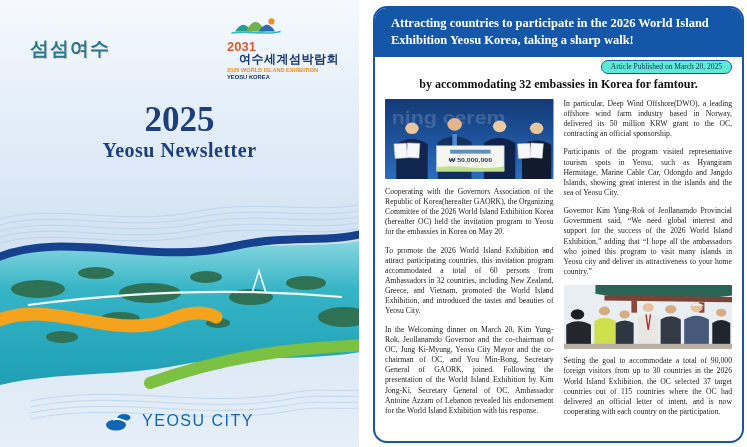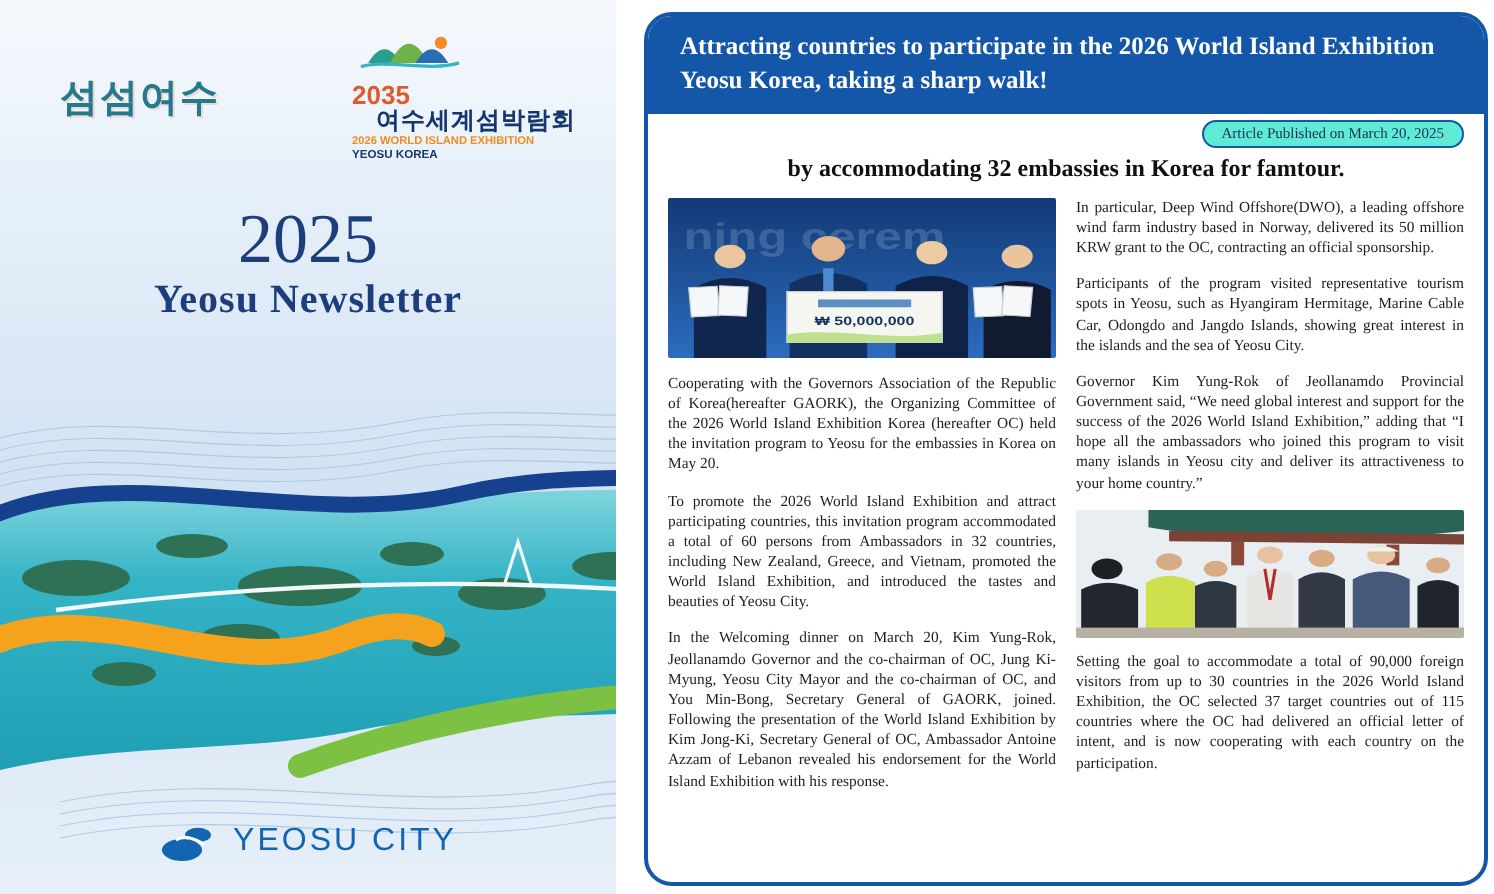--- a/index.html
+++ b/index.html
@@ -1,34 +1,34 @@
 <!DOCTYPE html>
 <html><head>
 <meta charset="utf-8">
 <style>
   * { margin:0; padding:0; box-sizing:border-box; }
   html,body { width:747px; height:447px; background:#ffffff; overflow:hidden;
               font-family:"Liberation Serif", serif; }
   .spread { display:flex; width:747px; height:447px; }
 
   
-  .left-page { position:relative; width:308px; height:447px; overflow:hidden;
+  .left-page { position:relative; width:359px; height:447px; overflow:hidden;
     background:linear-gradient(180deg,#f5f9fd 0%, #e2edf8 28%, #d2e2f2 55%, #e6eff8 100%); }
   .logo-ssyeosu { position:absolute; top:36px; left:30px;
     font-family:"Liberation Sans", sans-serif; font-weight:bold; font-size:19px;
     color:#24788f; letter-spacing:1px; text-shadow:1px 1px 0 #e8732a33; }
   .logo-expo { position:absolute; top:16px; right:20px; width:112px; text-align:left;
     font-family:"Liberation Sans", sans-serif; line-height:1.05; }
   .logo-expo .year { color:#e05a2b; font-weight:bold; font-size:13px; }
   .logo-expo .ko { color:#15366e; font-weight:bold; font-size:12px; letter-spacing:.5px;margin-left:12px; }
   .logo-expo .en { color:#ef8c21; font-weight:bold; font-size:5.6px; margin-top:2px; }
   .logo-expo .place { color:#15366e; font-weight:bold; font-size:5.8px; }
   .cover-title { position:absolute; top:100px; left:0; width:100%; text-align:center;
     color:#1d3d7c; line-height:1.12; }
-  .cover-title .y { font-size:35px; font-weight:normal; }
+  .cover-title .y { font-size:35px; font-weight:bold; }
   .cover-title .t { font-size:20px; font-weight:bold; letter-spacing:.5px; }
   .cover-art { position:absolute; left:0; bottom:0; width:366px; height:252px; }
   .city-logo { position:absolute; bottom:16px; left:0; width:100%;
     display:flex; align-items:center; justify-content:center; gap:7px; }
   .city-logo .txt { font-family:"Liberation Sans", sans-serif; font-weight:normal;
     font-size:16px; color:#1266b1; letter-spacing:1.5px; }
 
   .gap-col { width:14px; background:#ffffff; }
 
   
@@ -60,21 +60,21 @@
     <div class="logo-ssyeosu">섬섬여수</div>
 
     <div class="logo-expo">
       <svg width="58" height="20" viewBox="0 0 60 22">
         <circle cx="47" cy="6" r="3.4" fill="#f08c21"></circle>
         <path d="M7,17 C13,7 19,7 25,17 Z" fill="#2a9d8f"></path>
         <path d="M19,17 C26,3 33,3 40,17 Z" fill="#6fb14a"></path>
         <path d="M33,17 C39,7 45,7 51,17 Z" fill="#2a6db5"></path>
         <path d="M3,19 C18,15 40,22 57,17" stroke="#35b4c6" stroke-width="1.8" fill="none"></path>
       </svg>
-      <div class="year">2035</div>
+      <div class="year">2031</div>
       <div class="ko">여수세계섬박람회</div>
       <div class="en">2026 WORLD ISLAND EXHIBITION</div>
       <div class="place">YEOSU KOREA</div>
     </div>
 
     <div class="cover-title">
       <div class="y">2025</div>
       <div class="t">Yeosu Newsletter</div>
     </div>
 

